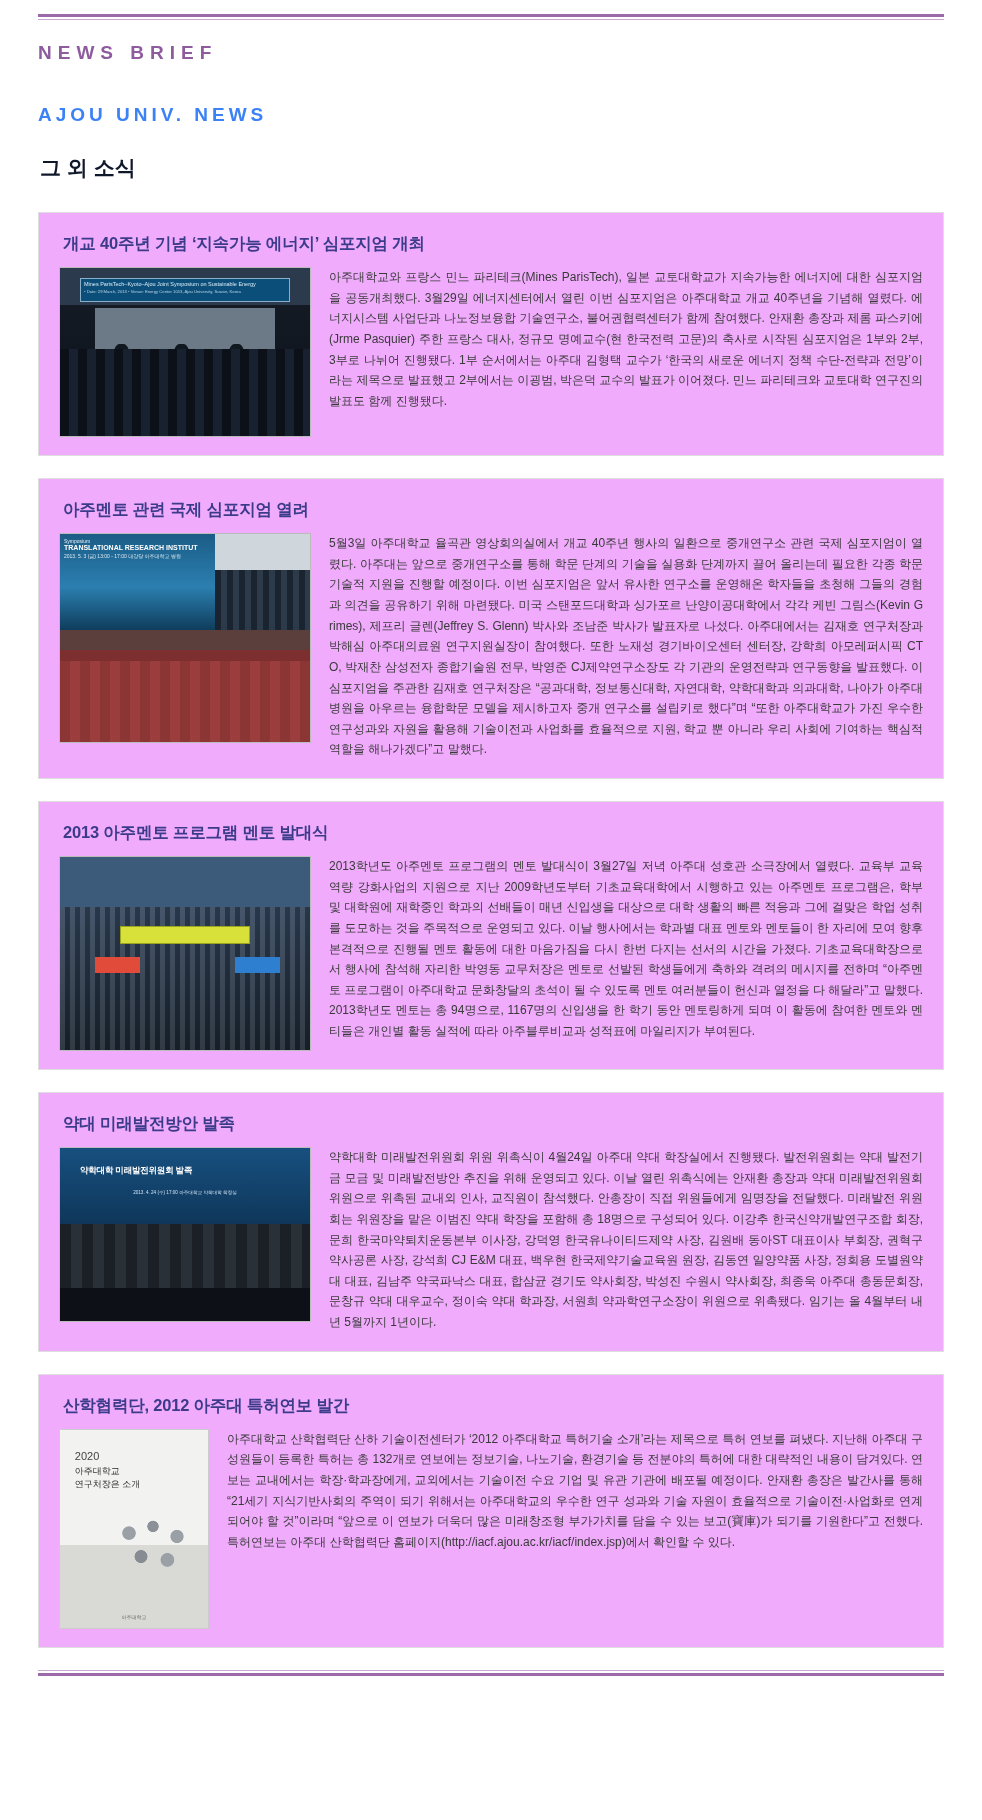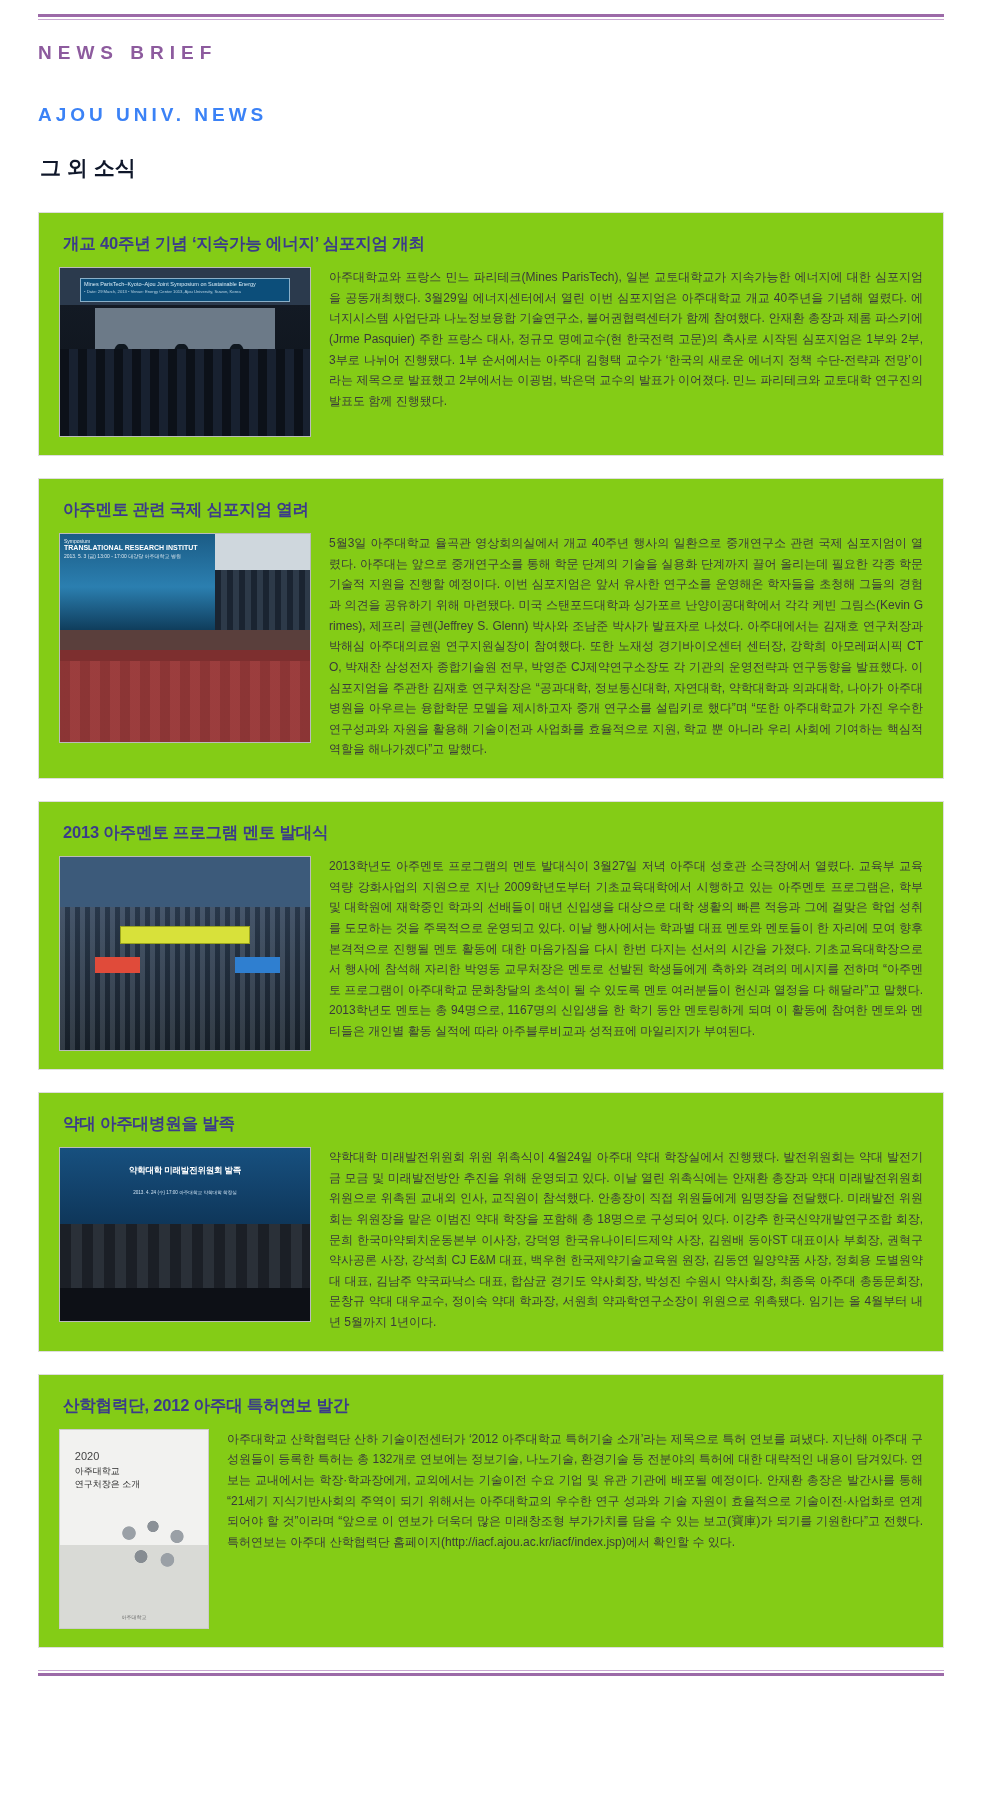--- a/index.html
+++ b/index.html
@@ -52,21 +52,21 @@
     padding: 14px 40px 0 40px;
     font-size: 21px;
     color: #0f172a;
     font-weight: bold;
   }
   .cards {
     padding: 16px 38px 0 38px;
   }
   .card {
     border: 1px solid #dedede;
-    background: #84cc16;
+    background: #f0abfc;
     margin-bottom: 22px;
     padding: 16px 20px 18px 20px;
   }
   .card-title {
     font-size: 16.5px;
     color: #3b3b8a;
     font-weight: bold;
     margin: 4px 0 12px 4px;
     letter-spacing: -0.2px;
   }
@@ -181,21 +181,21 @@
   }
 
   
   .ph-pharm { background: #12304f; }
   .ph-pharm .bg {
     position: absolute; left: 0; top: 0; width: 100%; height: 46%;
     background: linear-gradient(to bottom, #17507f, #0e3558);
   }
   .ph-pharm .title {
     position: absolute; left: 8%; top: 10%; width: 84%;
-    color: #ffffff; font-size: 8.5px; font-weight: bold; text-align: center;
+    color: #ffffff; font-size: 8.5px; font-weight: bold; text-align: left;
     letter-spacing: -0.2px;
   }
   .ph-pharm .subtitle {
     position: absolute; left: 8%; top: 24%; width: 84%;
     color: #cfe3f3; font-size: 4.6px; text-align: center;
   }
   .ph-pharm .row {
     position: absolute; left: 0; bottom: 0; width: 100%; height: 56%;
     background:
       repeating-linear-gradient(to right, #1b1f26 0 11px, #2a3038 11px 22px);
@@ -295,21 +295,21 @@
             <div class="banner"></div>
             <div class="banner2"></div>
             <div class="banner3"></div>
           </div>
         </div>
         <div class="card-text">2013학년도 아주멘토 프로그램의 멘토 발대식이 3월27일 저녁 아주대 성호관 소극장에서 열렸다. 교육부 교육역량 강화사업의 지원으로 지난 2009학년도부터 기초교육대학에서 시행하고 있는 아주멘토 프로그램은, 학부 및 대학원에 재학중인 학과의 선배들이 매년 신입생을 대상으로 대학 생활의 빠른 적응과 그에 걸맞은 학업 성취를 도모하는 것을 주목적으로 운영되고 있다. 이날 행사에서는 학과별 대표 멘토와 멘토들이 한 자리에 모여 향후 본격적으로 진행될 멘토 활동에 대한 마음가짐을 다시 한번 다지는 선서의 시간을 가졌다. 기초교육대학장으로서 행사에 참석해 자리한 박영동 교무처장은 멘토로 선발된 학생들에게 축하와 격려의 메시지를 전하며 “아주멘토 프로그램이 아주대학교 문화창달의 초석이 될 수 있도록 멘토 여러분들이 헌신과 열정을 다 해달라”고 말했다. 2013학년도 멘토는 총 94명으로, 1167명의 신입생을 한 학기 동안 멘토링하게 되며 이 활동에 참여한 멘토와 멘티들은 개인별 활동 실적에 따라 아주블루비교과 성적표에 마일리지가 부여된다.</div>
       </div>
     </div>
 
     <div class="card">
-      <div class="card-title">약대 아주대병원을 발족</div>
+      <div class="card-title">약대 미래발전방안 발족</div>
       <div class="card-body">
         <div class="thumb" style="width:252px;height:175px;">
           <div class="photo ph-pharm">
             <div class="bg"></div>
             <div class="title">약학대학 미래발전위원회 발족</div>
             <div class="subtitle">2013. 4. 24 (수) 17:00  아주대학교 약학대학 학장실</div>
             <div class="row"></div>
           </div>
         </div>
         <div class="card-text">약학대학 미래발전위원회 위원 위촉식이 4월24일 아주대 약대 학장실에서 진행됐다. 발전위원회는 약대 발전기금 모금 및 미래발전방안 추진을 위해 운영되고 있다. 이날 열린 위촉식에는 안재환 총장과 약대 미래발전위원회 위원으로 위촉된 교내외 인사, 교직원이 참석했다. 안총장이 직접 위원들에게 임명장을 전달했다. 미래발전 위원회는 위원장을 맡은 이범진 약대 학장을 포함해 총 18명으로 구성되어 있다. 이강추 한국신약개발연구조합 회장, 문희 한국마약퇴치운동본부 이사장, 강덕영 한국유나이티드제약 사장, 김원배 동아ST 대표이사 부회장, 권혁구 약사공론 사장, 강석희 CJ E&amp;M 대표, 백우현 한국제약기술교육원 원장, 김동연 일양약품 사장, 정회용 도별원약대 대표, 김남주 약국파낙스 대표, 합삼균 경기도 약사회장, 박성진 수원시 약사회장, 최종욱 아주대 총동문회장, 문창규 약대 대우교수, 정이숙 약대 학과장, 서원희 약과학연구소장이 위원으로 위촉됐다. 임기는 올 4월부터 내년 5월까지 1년이다.</div>

